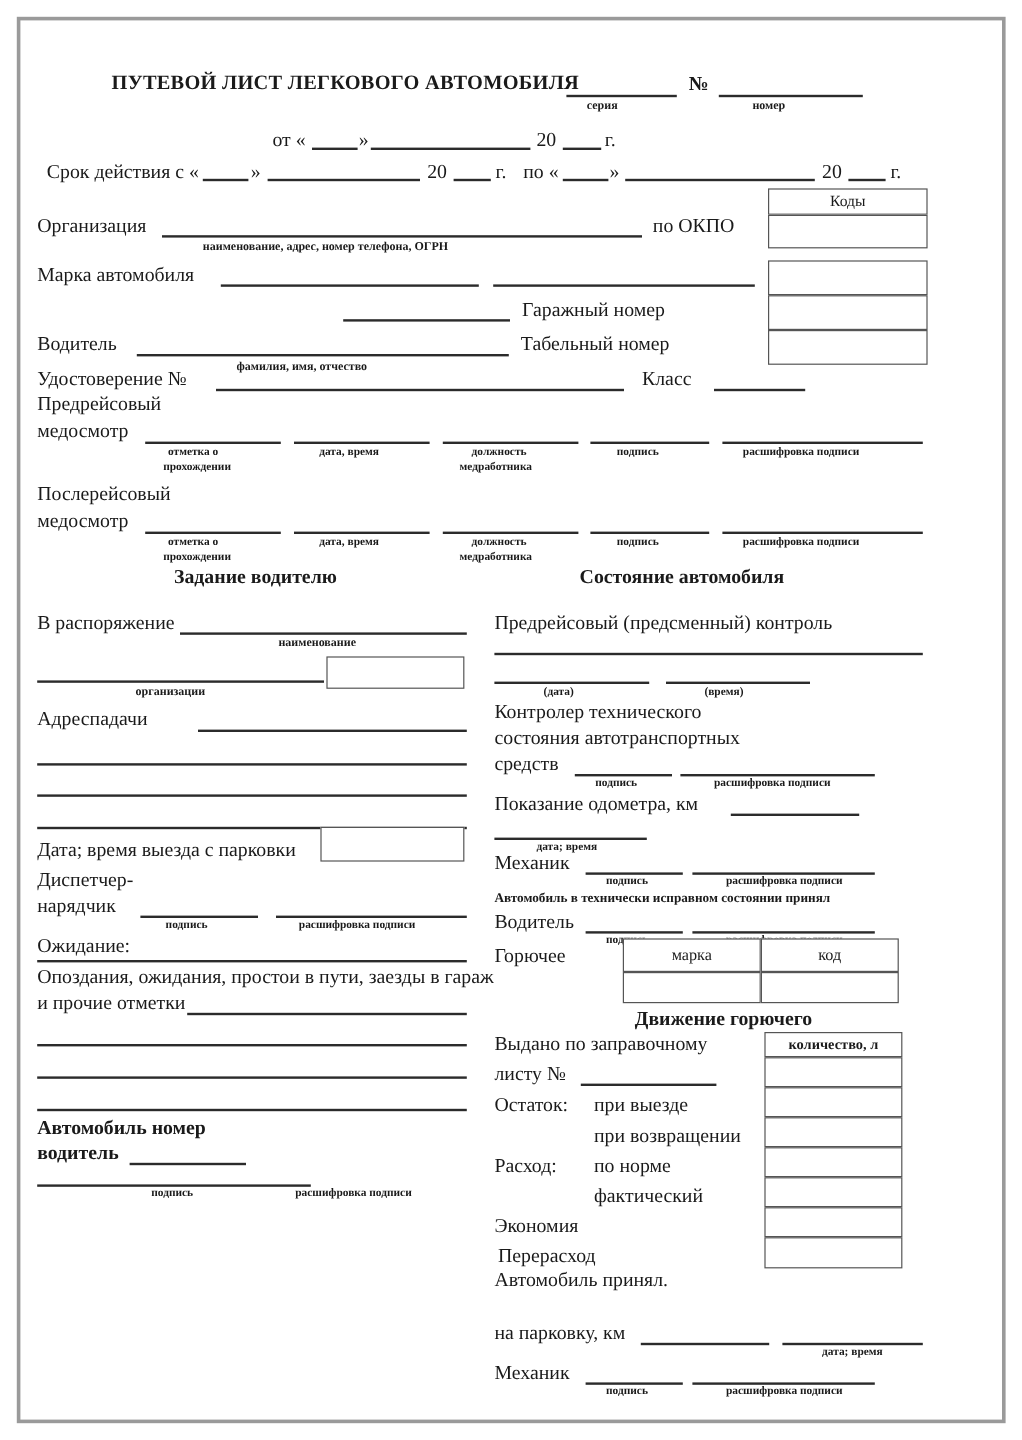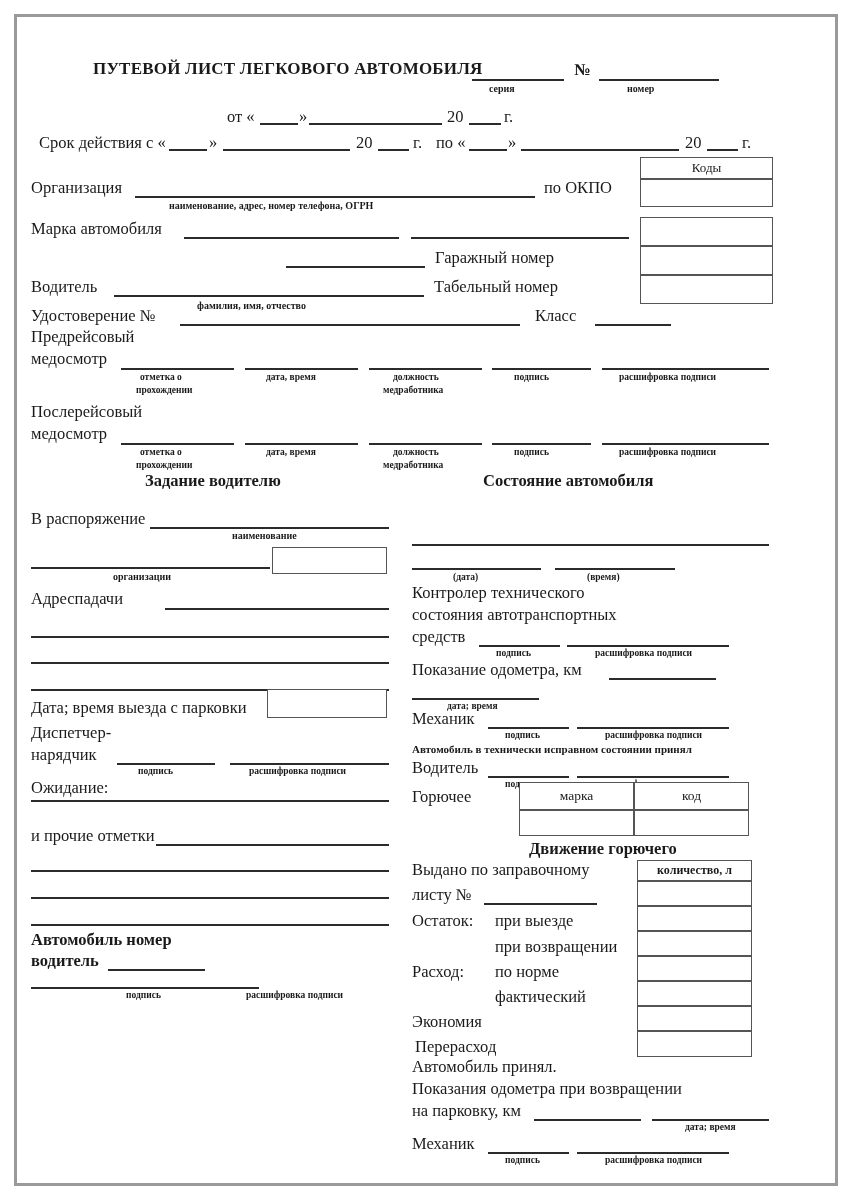--- a/index.html
+++ b/index.html
@@ -192,33 +192,35 @@
   <div class="a t-big" style="left:14px; top:706px;">Диспетчер-</div>
   <div class="a t-big" style="left:14px; top:728px;">нарядчик</div>
   <div class="rule" style="left:100px; top:746px; width:98px;"></div>
   <div class="rule" style="left:213px; top:746px; width:159px;"></div>
   <div class="a t-small2" style="left:121px; top:749px;">подпись</div>
   <div class="a t-small2" style="left:232px; top:749px;">расшифровка подписи</div>
 
   <div class="a t-big" style="left:14px; top:761px;">Ожидание:</div>
   <div class="rule" style="left:14px; top:783px; width:358px;"></div>
 
+  <div class="a t-big" style="left:14px; top:787px;">Опоздания, ожидания, простои в пути, заезды в гараж</div>
   <div class="a t-big" style="left:14px; top:809px;">и прочие отметки</div>
   <div class="rule" style="left:139px; top:827px; width:233px;"></div>
   <div class="rule" style="left:14px; top:853px; width:358px;"></div>
   <div class="rule" style="left:14px; top:880px; width:358px;"></div>
   <div class="rule" style="left:14px; top:907px; width:358px;"></div>
 
   <div class="a t-bigb" style="left:14px; top:913px;">Автомобиль номер</div>
   <div class="a t-bigb" style="left:14px; top:934px;">водитель</div>
   <div class="rule" style="left:91px; top:952px; width:97px;"></div>
   <div class="rule" style="left:14px; top:970px; width:228px;"></div>
   <div class="a t-small2" style="left:109px; top:973px;">подпись</div>
   <div class="a t-small2" style="left:229px; top:973px;">расшифровка подписи</div>
 
+  <div class="a t-big" style="left:395px; top:492px;">Предрейсовый (предсменный) контроль</div>
   <div class="rule" style="left:395px; top:527px; width:357px;"></div>
   <div class="rule" style="left:395px; top:551px; width:129px;"></div>
   <div class="rule" style="left:538px; top:551px; width:120px;"></div>
   <div class="a t-small2" style="left:436px; top:555px;">(дата)</div>
   <div class="a t-small2" style="left:570px; top:555px;">(время)</div>
 
   <div class="a t-big" style="left:395px; top:566px;">Контролер технического</div>
   <div class="a t-big" style="left:395px; top:588px;">состояния автотранспортных</div>
   <div class="a t-big" style="left:395px; top:610px;">средств</div>
   <div class="rule" style="left:462px; top:628px; width:81px;"></div>
@@ -271,21 +273,20 @@
   <div class="a t-big" style="left:478px; top:920px;">при возвращении</div>
 
   <div class="a t-big" style="left:395px; top:945px;">Расход:</div>
   <div class="a t-big" style="left:478px; top:945px;">по норме</div>
   <div class="a t-big" style="left:478px; top:970px;">фактический</div>
 
   <div class="a t-big" style="left:395px; top:995px;">Экономия</div>
   <div class="a t-big" style="left:398px; top:1020px;">Перерасход</div>
 
   <div class="a t-big" style="left:395px; top:1040px;">Автомобиль принял.</div>
-  <div class="a t-big" style="left:395px; top:1062px;">Показания одометра при возвращении</div>
   <div class="a t-big" style="left:395px; top:1084px;">на парковку, км</div>
   <div class="rule" style="left:517px; top:1102px; width:107px;"></div>
   <div class="rule" style="left:635px; top:1102px; width:117px;"></div>
   <div class="a t-small2" style="left:668px; top:1105px;">дата; время</div>
 
   <div class="a t-big" style="left:395px; top:1117px;">Механик</div>
   <div class="rule" style="left:471px; top:1135px; width:81px;"></div>
   <div class="rule" style="left:560px; top:1135px; width:152px;"></div>
   <div class="a t-small2" style="left:488px; top:1138px;">подпись</div>
   <div class="a t-small2" style="left:588px; top:1138px;">расшифровка подписи</div>

